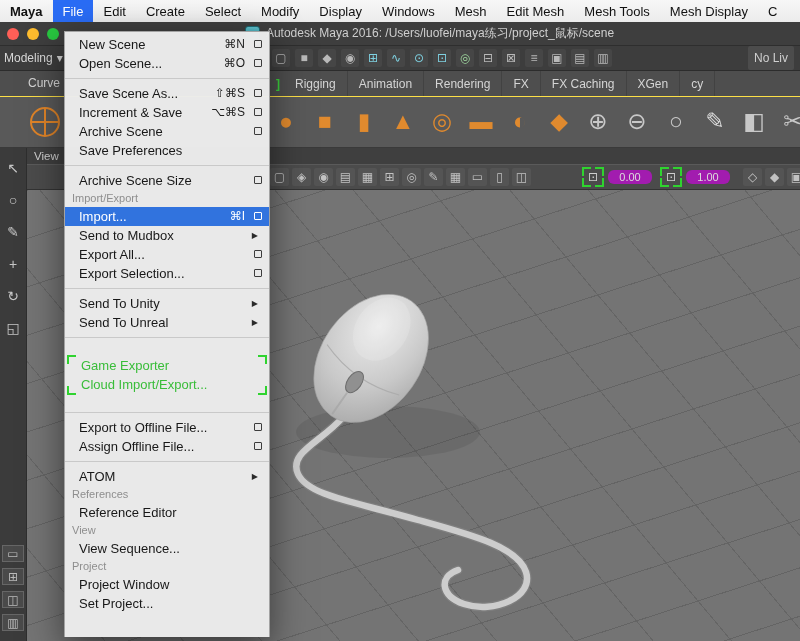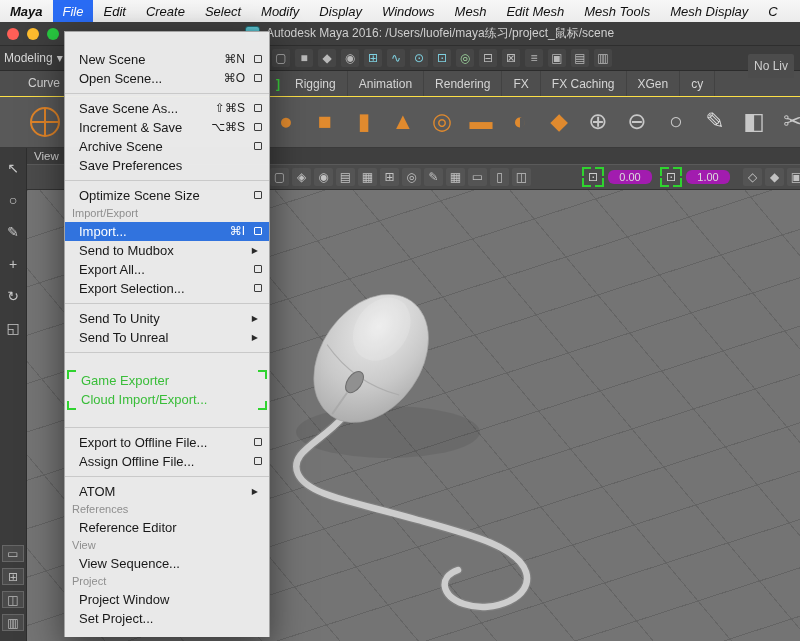--- a/index.html
+++ b/index.html
@@ -3,21 +3,21 @@
 <meta charset="utf-8">
 <style>
   html,body{margin:0;padding:0;background:#202020;}
   .screen{position:relative;width:800px;height:641px;overflow:hidden;
           font-family:"Liberation Sans","DejaVu Sans",sans-serif;
           background:#737373;user-select:none;}
 
   
   .macos-menubar{position:absolute;top:0;left:0;right:0;height:22px;
     background:linear-gradient(#f7f7f7,#ececec);display:flex;align-items:stretch;
-    font-size:13px;color:#111;z-index:60;white-space:nowrap;overflow:hidden;font-style:italic;}
+    font-size:13px;color:#111;z-index:60;white-space:nowrap;overflow:hidden;}
   .mb-item{display:flex;align-items:center;padding:0 10px;}
   .mb-item.bold{font-weight:bold;}
   .mb-item.active{background:#2a6cf5;color:#fff;}
 
   
   .title-bar{position:absolute;top:22px;left:0;right:0;height:23px;background:#3e3e3e;
     display:flex;align-items:center;border-bottom:1px solid #2e2e2e;z-index:10;}
   .traffic{display:flex;gap:8px;padding-left:7px;}
   .dot{width:12px;height:12px;border-radius:50%;}
   .tb-title{flex:1;display:flex;justify-content:center;align-items:center;gap:6px;
@@ -27,21 +27,21 @@
 
   
   .status-line{position:absolute;top:46px;left:0;right:0;height:24px;background:#3d3d3d;
     border-bottom:1px solid #2c2c2c;z-index:10;}
   .menu-set{position:absolute;left:4px;top:0;height:24px;display:flex;align-items:center;gap:4px;
     color:#d8d8d8;font-size:12px;}
   .sl-icons{position:absolute;left:272px;top:0;height:24px;display:flex;align-items:center;gap:5px;}
   .sl-icon{width:18px;height:18px;display:flex;align-items:center;justify-content:center;
     color:#b9b9b9;font-size:12px;background:#464646;border-radius:2px;}
   .make-live{position:absolute;right:6px;top:0;height:24px;display:flex;align-items:center;
-    color:#cfcfcf;font-size:12px;background:#4c4c4c;padding:0 6px;border-radius:2px;margin-top:8px;}
+    color:#cfcfcf;font-size:12px;background:#4c4c4c;padding:0 6px;border-radius:2px;margin-top:0;}
 
   
   .shelf-tabs{position:absolute;top:71px;left:0;right:0;height:25px;background:#4e4e4e;
     border-bottom:1px solid #fde047;z-index:10;font-size:12px;color:#d5d5d5;}
   .curve-partial{position:absolute;left:28px;line-height:25px;}
   .tabs{position:absolute;left:276px;top:0;height:25px;display:flex;align-items:stretch;}
   .new-marker{color:#3bd33c;font-weight:bold;display:flex;align-items:center;padding-right:4px;}
   .tab{display:flex;align-items:center;padding:0 11px;border-right:1px solid #424242;}
 
   
@@ -97,21 +97,21 @@
     background-color:#747474;
     background-image:
       repeating-linear-gradient(162deg,#646464 0 1px,transparent 1px 46px),
       repeating-linear-gradient(50deg,#656565 0 1px,transparent 1px 60px);
     z-index:1;}
   .viewport svg{position:absolute;inset:0;}
 
   
   .file-menu{position:absolute;top:31px;left:64px;width:204px;bottom:4px;overflow:hidden;
     background:rgba(236,236,236,.98);border:1px solid #a3a3a3;border-bottom:none;
-    box-shadow:0 12px 34px rgba(0,0,0,.5);padding-top:18px;z-index:100;
+    box-shadow:0 12px 34px rgba(0,0,0,.5);padding-top:3px;z-index:100;
     font-size:13px;color:#181818;}
   .mi{height:19px;line-height:19px;padding-left:14px;position:relative;white-space:nowrap;cursor:default;}
   .mi .sc{position:absolute;right:24px;top:0;font-size:12px;color:#1d1d1d;}
   .mi .arrow{position:absolute;right:11px;top:0;font-size:8px;color:#2a2a2a;line-height:19px;}
   .mi .obox{position:absolute;right:7px;top:5px;width:8px;height:8px;
     border:1.4px solid #3c3c3c;border-radius:1px;box-sizing:border-box;}
   .mi.hl{background:#3173de;color:#fff;}
   .mi.hl .sc{color:#fff;}
   .mi.hl .obox{border-color:#fff;}
   .mi.green{color:#39bd39;}
@@ -294,21 +294,21 @@
 
   <div class="file-menu" id="file-menu">
       <div class="mi"><span class="lab">New Scene</span><span class="sc">⌘N</span><span class="obox"></span></div>
       <div class="mi"><span class="lab">Open Scene...</span><span class="sc">⌘O</span><span class="obox"></span></div>
       <div class="sep"></div>
       <div class="mi"><span class="lab">Save Scene As...</span><span class="sc">⇧⌘S</span><span class="obox"></span></div>
       <div class="mi"><span class="lab">Increment &amp; Save</span><span class="sc">⌥⌘S</span><span class="obox"></span></div>
       <div class="mi"><span class="lab">Archive Scene</span><span class="obox"></span></div>
       <div class="mi"><span class="lab">Save Preferences</span></div>
       <div class="sep"></div>
-      <div class="mi"><span class="lab">Optimize Scene Size</span><span class="obox"></span></div>
+      <div class="mi"><span class="lab">Archive Scene Size</span><span class="obox"></span></div>
       <div class="section">Import/Export</div>
       <div class="mi hl"><span class="lab">Import...</span><span class="sc">⌘I</span><span class="obox"></span></div>
       <div class="mi"><span class="lab">Send to Mudbox</span><span class="arrow">▶</span></div>
       <div class="mi"><span class="lab">Export All...</span><span class="obox"></span></div>
       <div class="mi"><span class="lab">Export Selection...</span><span class="obox"></span></div>
       <div class="sep"></div>
       <div class="mi"><span class="lab">Send To Unity</span><span class="arrow">▶</span></div>
       <div class="mi"><span class="lab">Send To Unreal</span><span class="arrow">▶</span></div>
       <div class="sep"></div>
       <div class="nf-block">

